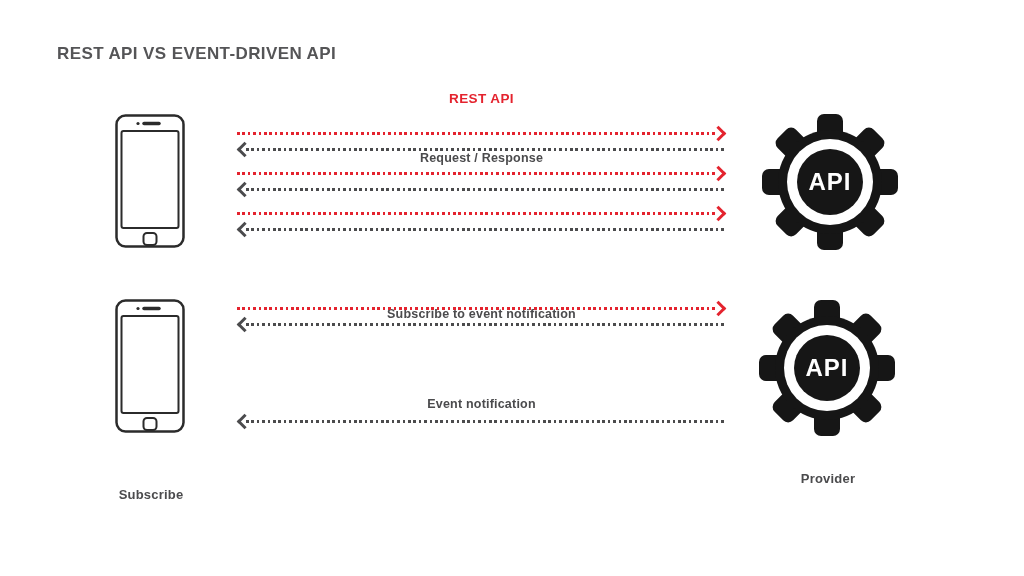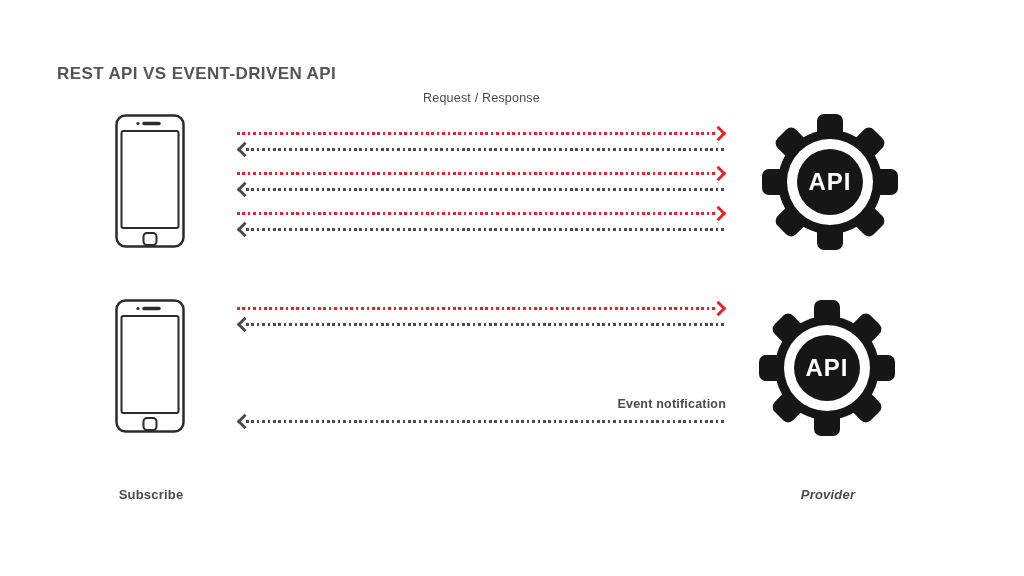--- a/index.html
+++ b/index.html
@@ -5,26 +5,25 @@
   html,body{margin:0;padding:0;}
   body{
     width:1024px;height:576px;position:relative;background:#ffffff;
     font-family:"Liberation Sans", sans-serif;overflow:hidden;
     --red:#e4232e; --dark:#4b4b4d; --icon:#161616;
   }
   .abs{position:absolute;}
   .page-title{
     left:57px;top:44px;font-size:17px;font-weight:bold;color:#555557;
     letter-spacing:.4px;
-    margin-top:20px;
   }
   .section-head{left:237px;width:489px;text-align:center;}
   .section-head .hd{font-size:13.5px;font-weight:bold;color:var(--red);letter-spacing:.4px;line-height:17px;}
-  .section-head .sub{font-size:12.5px;font-weight:normal;color:var(--dark);letter-spacing:.2px;line-height:17px;}
-  .mid-label{left:237px;width:489px;text-align:right;font-size:12.5px;font-weight:bold;color:var(--dark);letter-spacing:.2px;}
+  .section-head .sub{font-size:12.5px;font-weight:bold;color:var(--dark);letter-spacing:.2px;line-height:17px;margin-top:43px;}
+  .mid-label{left:237px;width:489px;text-align:center;font-size:12.5px;font-weight:bold;color:var(--dark);letter-spacing:.2px;}
   .arrows{left:237px;width:489px;display:flex;flex-direction:column;}
   .arrow-row{height:12px;display:flex;align-items:center;width:100%;}
   .arrows.paired .arrow-row:nth-child(odd){margin-bottom:4px;}
   .arrows.paired .arrow-row:nth-child(even){margin-bottom:12px;}
   .dots{flex:1;height:3px;}
   .arrow-row.red .dots{background:repeating-linear-gradient(90deg,var(--red) 0 2.6px,transparent 2.6px 5.4px);}
   .arrow-row.dark .dots{background:repeating-linear-gradient(90deg,var(--dark) 0 2.6px,transparent 2.6px 5.4px);}
   .chev{width:8px;height:8px;border-style:solid;border-width:0;flex:0 0 auto;}
   .arrow-row.red .chev{border-color:var(--red);}
   .arrow-row.dark .chev{border-color:var(--dark);}
@@ -32,20 +31,21 @@
   .arrow-row.left .chev{border-top-width:3px;border-right-width:3px;transform:rotate(-135deg);margin-right:-4px;margin-left:2px;}
   .actor-label{font-size:13px;font-weight:bold;color:var(--dark);text-align:center;letter-spacing:.2px;}
   svg{display:block;}
 </style>
 </head>
 <body style="--red: #e4232e; --dark: #4b4b4d; --icon: #161616;">
 
 <div class="abs page-title">REST API VS EVENT-DRIVEN API</div>
 
 <div class="abs section-head" style="top:90px;">
+  <div class="hd">REST API</div>
   <div class="sub">Request / Response</div>
 </div>
 
 <div class="abs arrows paired" style="top:127px;">
     <div class="arrow-row right red">
       <span class="dots"></span>
       <span class="chev"></span>
     </div>
     <div class="arrow-row left dark">
       <span class="chev"></span>
@@ -88,20 +88,21 @@
       <rect x="57" y="2" width="26" height="136" rx="7" transform="rotate(135 70 70)"></rect>
       <circle cx="70" cy="70" r="52"></circle>
     </g>
     <circle cx="70" cy="70" r="43" fill="#ffffff"></circle>
     <circle cx="70" cy="70" r="33" fill="#161616"></circle>
     <text x="70" y="78" text-anchor="middle" font-family="Liberation Sans, sans-serif" font-size="24" font-weight="bold" fill="#ffffff" letter-spacing="1">API</text>
   </svg>
 </div>
 
 <div class="abs section-head" style="top:263px;">
+  <div class="sub">Subscribe to event notification</div>
 </div>
 
 <div class="abs arrows paired" style="top:302px;">
     <div class="arrow-row right red">
       <span class="dots"></span>
       <span class="chev"></span>
     </div>
     <div class="arrow-row left dark">
       <span class="chev"></span>
       <span class="dots"></span>
@@ -135,13 +136,13 @@
 
 <div class="abs mid-label" style="top:397px;">Event notification</div>
 <div class="abs arrows" style="top:415px;">
     <div class="arrow-row left dark">
       <span class="chev"></span>
       <span class="dots"></span>
     </div>
   </div>
 
 <div class="abs actor-label" style="left:110px;top:487px;width:82px;">Subscribe</div>
-<div class="abs actor-label" style="left:758px;top:487px;width:140px;font-style:italic;">Provider</div>
+<div class="abs actor-label" style="left:758px;top:471px;width:140px;">Provider</div>
 
 </body></html>

